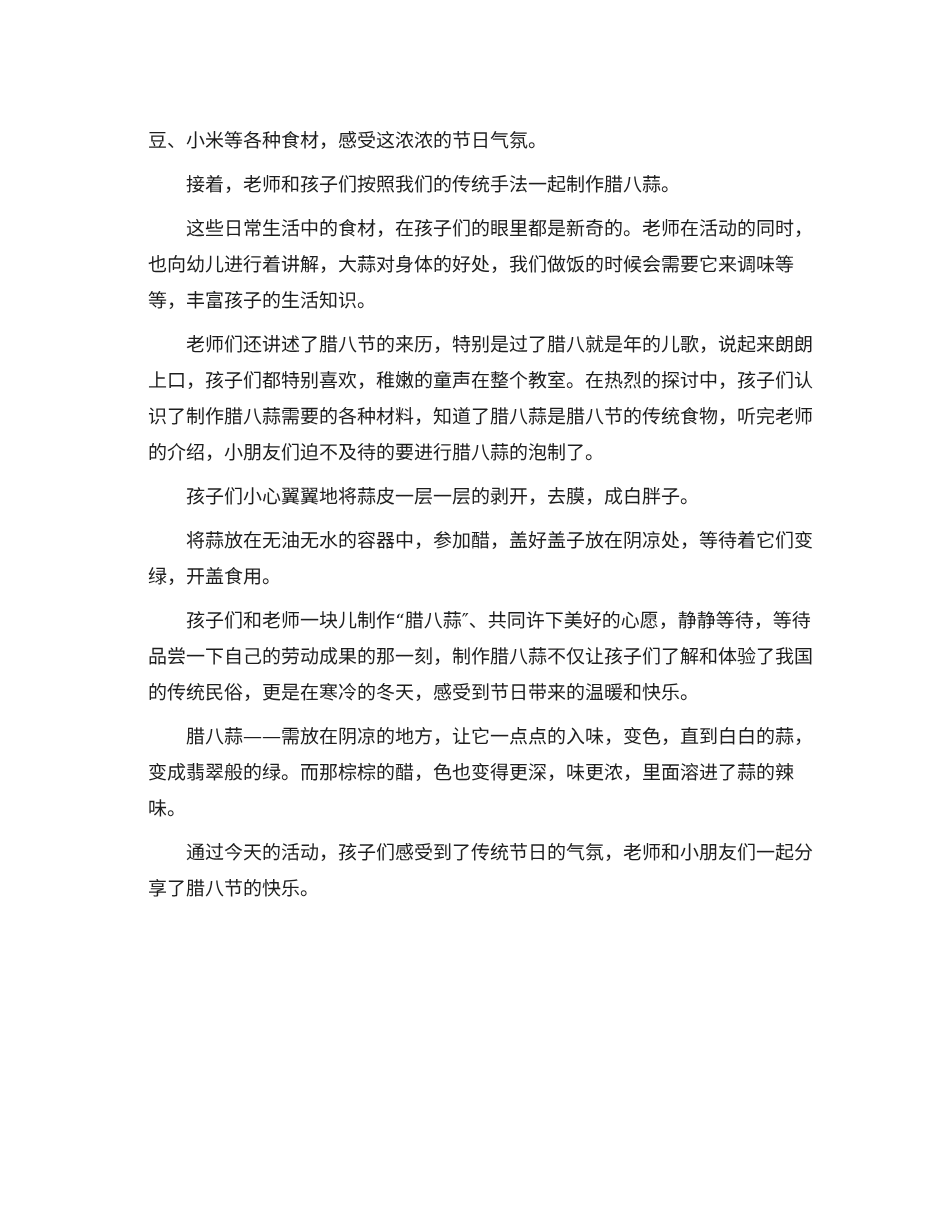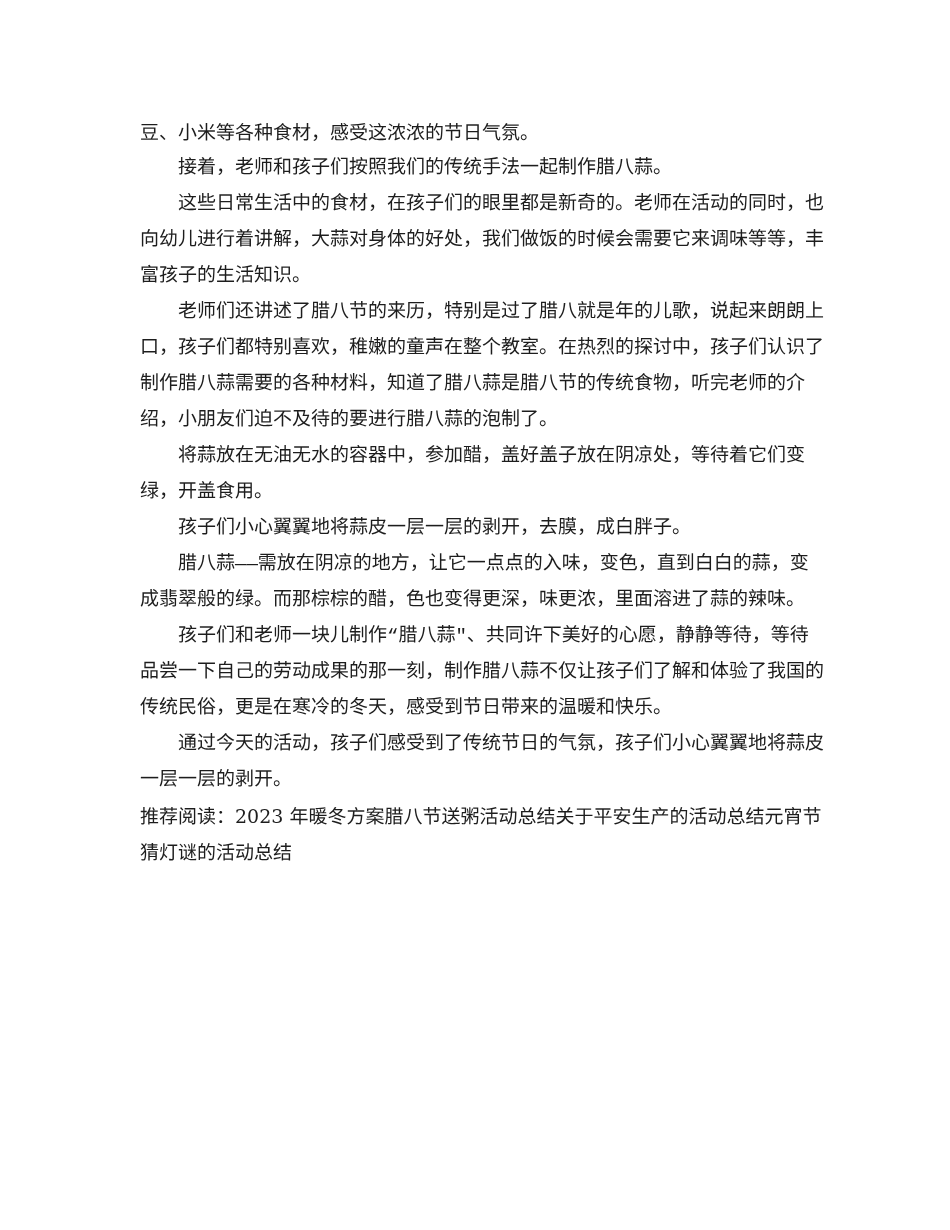--- a/index.html
+++ b/index.html
@@ -26,38 +26,36 @@
     left: 140px;
     top: 114px;
     width: 684px;
     color: var(--text-color, #1d1d1d);
     font-size: 19px;
     line-height: 36px;
     text-align: left;
     word-break: normal;
   }
   .para {
-    margin: 0;
+    margin: 8px;
     padding: 0;
     text-indent: 0;
   }
   .para.indent {
     text-indent: 2em;
-    font-family: Liberation Mono, monospace;
   }
 </style>
 </head>
 <body>
 
 <div class="page">
   <div class="content">
     <p class="para">豆、小米等各种食材，感受这浓浓的节日气氛。</p>
     <p class="para indent">接着，老师和孩子们按照我们的传统手法一起制作腊八蒜。</p>
     <p class="para indent">这些日常生活中的食材，在孩子们的眼里都是新奇的。老师在活动的同时，也向幼儿进行着讲解，大蒜对身体的好处，我们做饭的时候会需要它来调味等等，丰富孩子的生活知识。</p>
     <p class="para indent">老师们还讲述了腊八节的来历，特别是过了腊八就是年的儿歌，说起来朗朗上口，孩子们都特别喜欢，稚嫩的童声在整个教室。在热烈的探讨中，孩子们认识了制作腊八蒜需要的各种材料，知道了腊八蒜是腊八节的传统食物，听完老师的介绍，小朋友们迫不及待的要进行腊八蒜的泡制了。</p>
+    <p class="para indent">孩子们小心翼翼地将蒜皮一层一层的剥开，去膜，成白胖子。</p>
     <p class="para indent">将蒜放在无油无水的容器中，参加醋，盖好盖子放在阴凉处，等待着它们变绿，开盖食用。</p>
-    <p class="para indent">孩子们小心翼翼地将蒜皮一层一层的剥开，去膜，成白胖子。</p>
+    <p class="para indent">孩子们和老师一块儿制作“腊八蒜″、共同许下美好的心愿，静静等待，等待品尝一下自己的劳动成果的那一刻，制作腊八蒜不仅让孩子们了解和体验了我国的传统民俗，更是在寒冷的冬天，感受到节日带来的温暖和快乐。</p>
     <p class="para indent">腊八蒜——需放在阴凉的地方，让它一点点的入味，变色，直到白白的蒜，变成翡翠般的绿。而那棕棕的醋，色也变得更深，味更浓，里面溶进了蒜的辣味。</p>
-    <p class="para indent">孩子们和老师一块儿制作“腊八蒜″、共同许下美好的心愿，静静等待，等待品尝一下自己的劳动成果的那一刻，制作腊八蒜不仅让孩子们了解和体验了我国的传统民俗，更是在寒冷的冬天，感受到节日带来的温暖和快乐。</p>
-    <p class="para indent">通过今天的活动，孩子们感受到了传统节日的气氛，孩子们小心翼翼地将蒜皮一层一层的剥开。</p>
-    <p class="para">推荐阅读：2023 年暖冬方案腊八节送粥活动总结关于平安生产的活动总结元宵节猜灯谜的活动总结</p>
+    <p class="para indent">通过今天的活动，孩子们感受到了传统节日的气氛，老师和小朋友们一起分享了腊八节的快乐。</p>
   </div>
 </div>
 
 </body></html>

